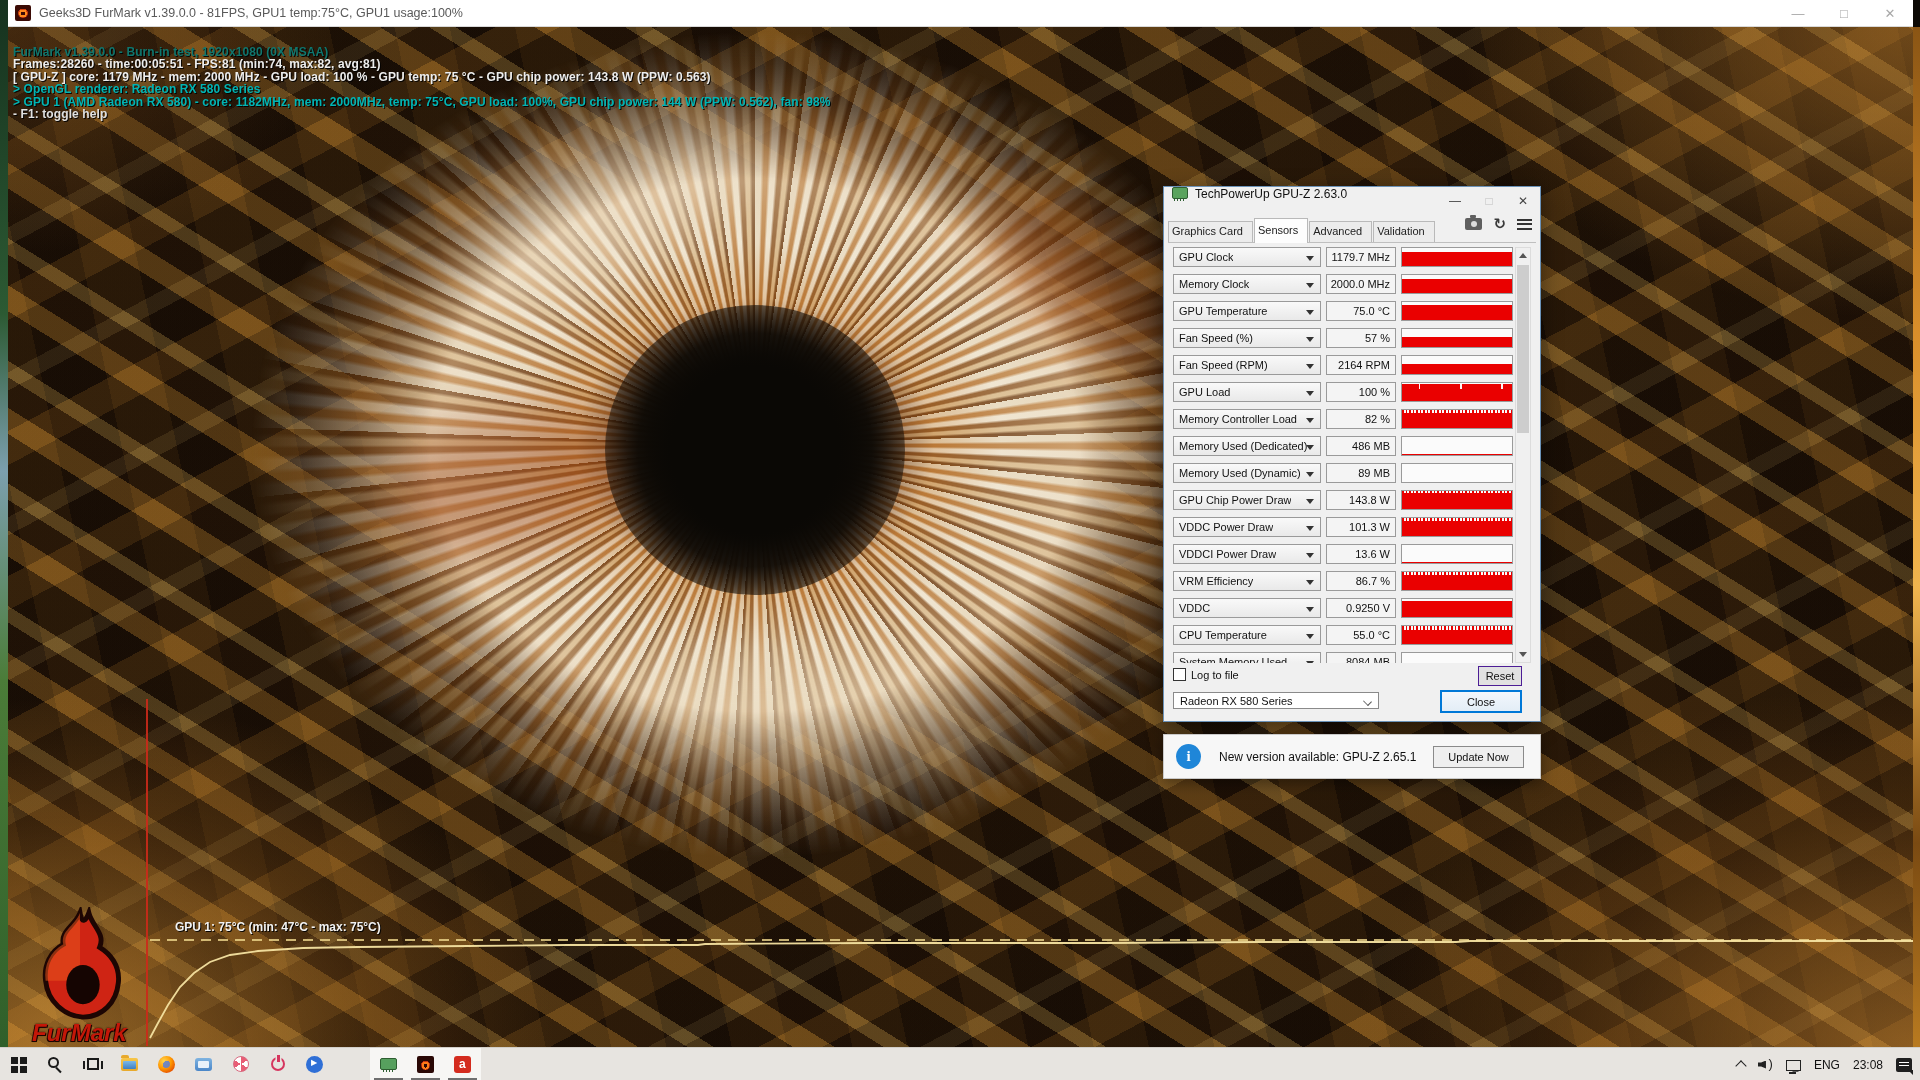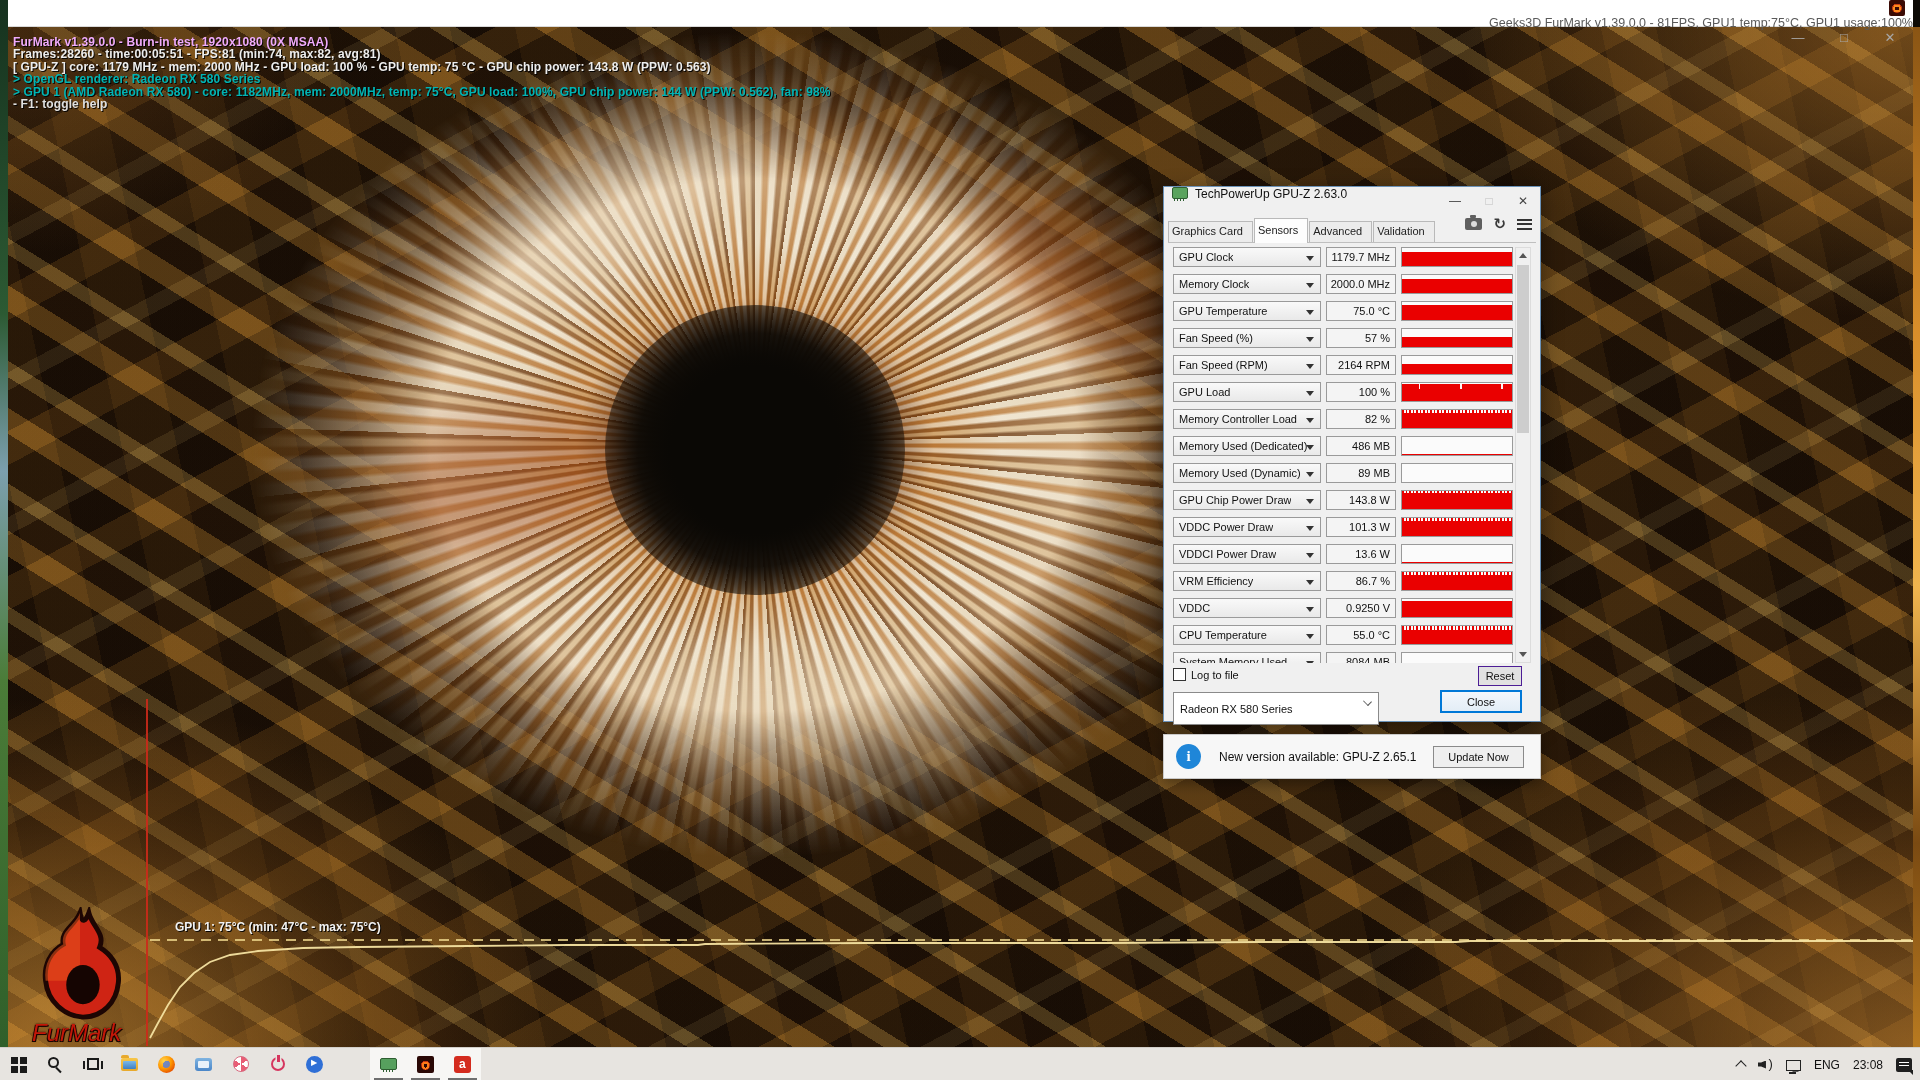--- a/index.html
+++ b/index.html
@@ -7,21 +7,21 @@
   .screen{position:relative;width:1920px;height:1080px;overflow:hidden;background:#0d0a05;}
 
   
   .edge-left{position:absolute;left:0;top:0;width:8px;height:1047px;z-index:5;
     background:linear-gradient(#16321f,#2c5a33 30%,#7c9fae 45%,#4b7c38 65%,#2f5f2a 100%);}
   .edge-right{position:absolute;left:1913px;top:27px;width:7px;height:1020px;z-index:5;
     background:linear-gradient(#8a5514,#d98e2a 30%,#f0b44e 55%,#7a4a12 80%,#b87a20);}
 
   
   .fm-titlebar{position:absolute;left:8px;top:0;width:1905px;height:27px;background:#ffffff;
-    display:flex;align-items:flex-end;z-index:8;border-bottom:1px solid #d9d9d9;flex-direction:column;}
+    display:flex;align-items:center;z-index:8;border-bottom:1px solid #d9d9d9;}
   .fm-appicon{width:16px;height:16px;margin:0 8px 0 7px;border-radius:2px;background:#3b0b05;position:relative;flex:0 0 auto;}
   .fm-appicon::after{content:"";position:absolute;left:3px;top:3px;width:10px;height:10px;border-radius:50%;
     background:radial-gradient(circle at 50% 55%, #3b0b05 0 2px, #ff8a1e 2px 4px, #d23f10 4px 5px, transparent 5px);}
   .fm-title{font-size:12.5px;color:#5a5a5a;white-space:nowrap;}
   .fm-caption-btns{margin-left:auto;display:flex;align-items:center;height:100%;}
   .cap-btn{width:46px;height:100%;display:flex;align-items:center;justify-content:center;
     color:#a8a8a8;font-size:13px;cursor:default;}
 
   
   .render{position:absolute;left:8px;top:27px;width:1905px;height:1020px;overflow:hidden;z-index:1;}
@@ -54,21 +54,21 @@
   .ov-line{font-size:12px;font-weight:bold;line-height:12.4px;white-space:nowrap;
     text-shadow:1px 1px 0 rgba(0,0,0,0.9);letter-spacing:0.1px;}
 
   
   .temp-graph-svg{position:absolute;left:0;top:0;width:1905px;height:1020px;z-index:3;}
   .temp-label{position:absolute;left:167px;top:893px;z-index:4;font-size:12px;font-weight:bold;color:#f2f2f2;
     text-shadow:1px 1px 0 rgba(0,0,0,0.9);white-space:nowrap;}
 
   
   .fm-logo{position:absolute;left:22px;top:880px;width:120px;height:140px;z-index:4;}
-  .fm-logo-text{position:absolute;left:2px;top:112px;font-size:24px;font-weight:normal;font-style:italic;
+  .fm-logo-text{position:absolute;left:2px;top:112px;font-size:24px;font-weight:bold;font-style:italic;
     color:#c41708;text-shadow:0 0 2px #1a0402,1px 1px 0 #1a0402,-1px 1px 0 #1a0402;white-space:nowrap;}
 
   
   .gpuz{position:absolute;left:1163px;top:186px;width:378px;height:536px;background:#f0f0f0;z-index:10;
     border:1px solid #6b92b8;box-shadow:0 6px 20px rgba(0,0,0,0.45);font-size:11px;color:#000;}
   .gz-titlebar{position:absolute;left:0;top:0;right:0;height:28px;background:#f0f0f0;display:flex;align-items:flex-start;}
   .gz-icon{width:16px;height:12px;margin:0 7px 0 8px;background:#5aa35e;border:1px solid #2e5e31;border-radius:2px;position:relative;flex:0 0 auto;}
   .gz-icon::after{content:"";position:absolute;left:1px;bottom:-3px;width:10px;height:2px;
     background:repeating-linear-gradient(90deg,#2e5e31 0 1px,transparent 1px 3px);}
   .gz-title{font-size:12px;color:#111;}
@@ -112,21 +112,21 @@
   .sb-tri-down{width:0;height:0;border-left:4px solid transparent;border-right:4px solid transparent;border-top:5px solid #555;}
   .sb-thumb{position:absolute;left:1px;top:17px;width:12px;height:168px;background:#cdcdcd;}
 
   .gz-bottom{position:absolute;left:0;top:476px;right:0;height:60px;}
   .chk-row{position:absolute;left:9px;top:5px;display:flex;align-items:center;gap:5px;}
   .chk-box{width:13px;height:13px;background:#fff;border:1px solid #333;}
   .chk-label{font-size:11px;color:#111;}
   .btn{background:#e1e1e1;border:1px solid #4c1d95;font-size:11px;color:#111;display:flex;
     align-items:center;justify-content:center;}
   .reset-btn{position:absolute;right:18px;top:3px;width:44px;height:20px;}
-  .device-select{position:absolute;left:9px;top:29px;width:206px;height:33px;background:#fff;border:1px solid #8a8a8a;
+  .device-select{position:absolute;left:9px;top:29px;width:206px;height:17px;background:#fff;border:1px solid #8a8a8a;
     display:flex;align-items:center;padding:0 6px;font-size:11px;color:#111;position:absolute;}
   .device-chevron{position:absolute;right:7px;top:7px;width:7px;height:7px;border-right:1.6px solid #555;
     border-bottom:1.6px solid #555;transform:rotate(45deg) scale(1,0.8);margin-top:-2px;}
   .close-btn{position:absolute;right:18px;top:27px;width:82px;height:23px;background:linear-gradient(#f2f7fc,#e3edf6);
     border:2px solid #0078d7;font-size:11px;}
 
   
   .update-bar{position:absolute;left:1163px;top:734px;width:378px;height:45px;background:#f7f7f7;z-index:10;
     border:1px solid #c9c9c9;box-shadow:0 4px 14px rgba(0,0,0,0.4);display:flex;align-items:center;}
   .info-circle{width:25px;height:25px;border-radius:50%;background:#1f86d8;color:#fff;margin:0 0 0 12px;
@@ -215,21 +215,21 @@
     </div>
 
     <svg class="temp-graph-svg" viewBox="0 0 1905 1020" xmlns="http://www.w3.org/2000/svg">
       <line x1="139" y1="672" x2="139" y2="1019" stroke="#cc2a1a" stroke-width="2" opacity="0.9"></line>
       <line x1="142" y1="913" x2="1905" y2="913" stroke="#f0d98e" stroke-width="2" stroke-dasharray="10 7" opacity="0.8"></line>
       <polyline fill="none" stroke="#f6e3a1" stroke-width="1.8" opacity="0.95" points="142,1011 150,996 160,978 172,960 186,946 202,935 222,928 250,924 295,921 350,920 460,919 560,918 690,918 697,917 860,916 1100,916 1250,915 1448,915 1462,914 1905,914"></polyline>
     </svg>
     <div class="temp-label">GPU 1: 75°C (min: 47°C - max: 75°C)</div>
 
     <div class="osd">
-      <div class="ov-line" style="color: #f0abfc;">FurMark v1.39.0.0 - Burn-in test, 1920x1080 (0X MSAA)</div>
+      <div class="ov-line" style="color: #0f766e; margin-top: 10px;">FurMark v1.39.0.0 - Burn-in test, 1920x1080 (0X MSAA)</div>
         <div class="ov-line" style="color: rgb(237, 237, 237);">Frames:28260 - time:00:05:51 - FPS:81 (min:74, max:82, avg:81)</div>
         <div class="ov-line" style="color: rgb(237, 237, 237);">[ GPU-Z ] core: 1179 MHz - mem: 2000 MHz - GPU load: 100 % - GPU temp: 75 °C - GPU chip power: 143.8 W (PPW: 0.563)</div>
         <div class="ov-line" style="color: rgb(0, 180, 180);">&gt; OpenGL renderer: Radeon RX 580 Series</div>
         <div class="ov-line" style="color: rgb(0, 180, 180);">&gt; GPU 1 (AMD Radeon RX 580) - core: 1182MHz, mem: 2000MHz, temp: 75°C, GPU load: 100%, GPU chip power: 144 W (PPW: 0.562), fan: 98%</div>
         <div class="ov-line" style="color: rgb(224, 224, 224);">- F1: toggle help</div>
     </div>
 
     <div class="fm-logo">
       <svg width="100" height="118" viewBox="0 0 100 120">
         <path d="M50 6 C44 20 30 24 33 38 C20 45 13 59 15 75 C17 96 34 111 53 112 C73 112 87 97 89 77 C91 59 80 47 70 41 C76 27 62 19 59 6 C56 14 52 18 50 6 Z" fill="#cf2414" stroke="#1d0603" stroke-width="5"></path>

